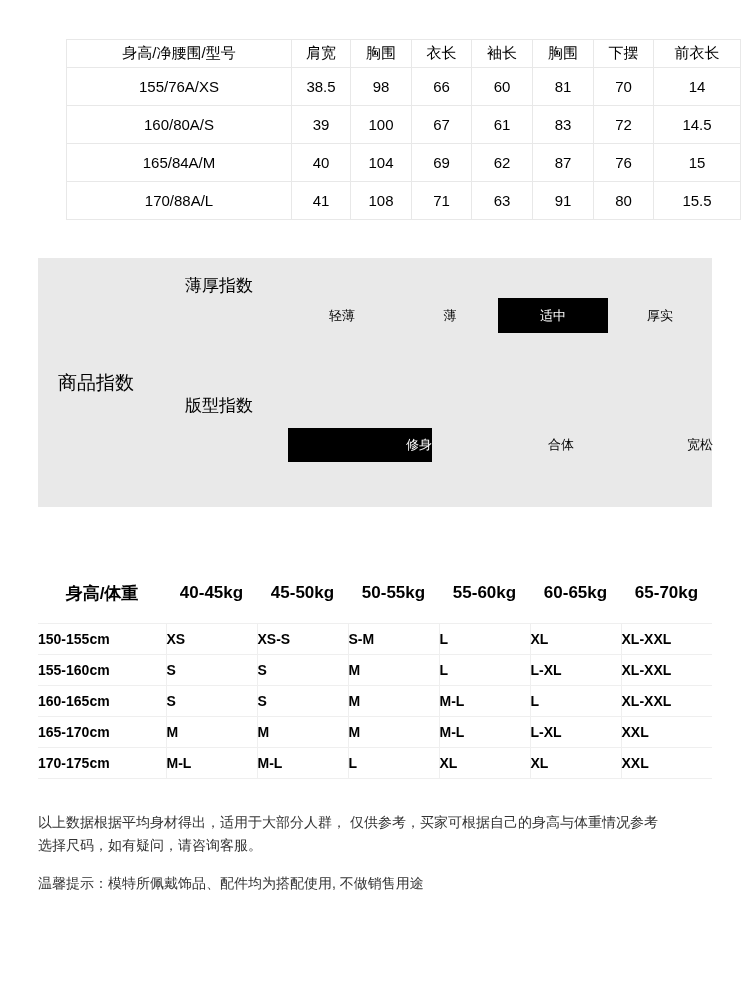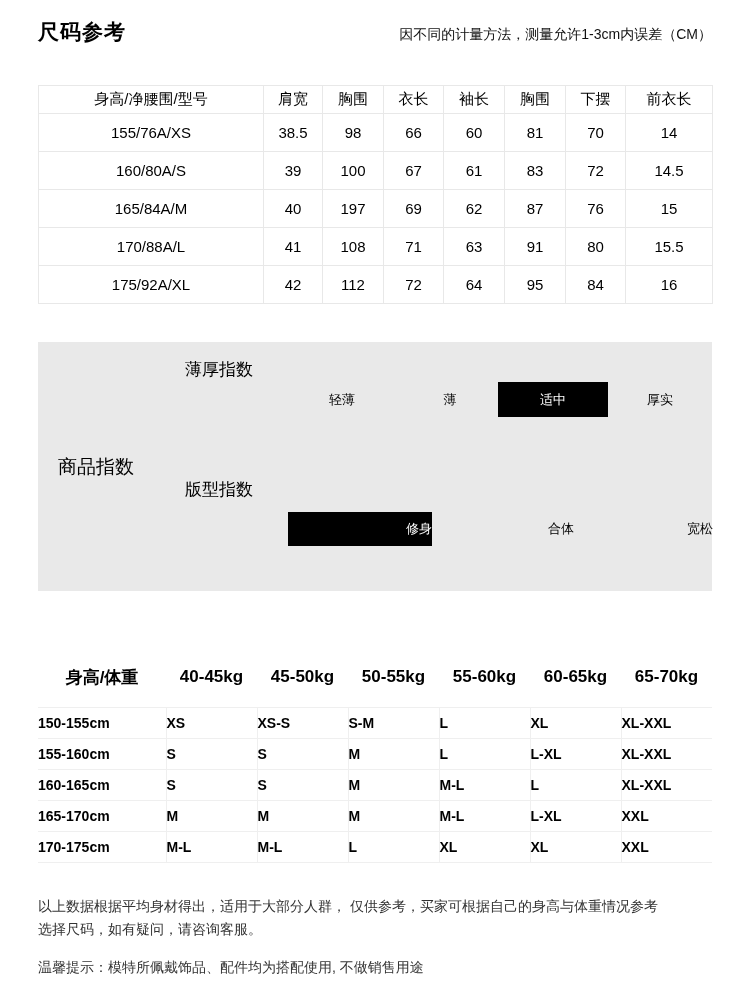--- a/index.html
+++ b/index.html
@@ -10,21 +10,21 @@
   }
   .page{padding:0 38px;}
 
   
   .top-row{display:flex;justify-content:space-between;align-items:flex-end;padding-top:16px;height:30px;}
   .page-title{font-size:21px;font-weight:bold;letter-spacing:1px;}
   .measure-note{font-size:14px;color:#111;padding-bottom:2px;}
 
   
   table{border-collapse:collapse;table-layout:fixed;}
-  .size-table{width:674px;margin-top:39px;}
+  .size-table{width:674px;margin-top:39px;margin-left:28px;}
   .size-table th,.size-table td{
     border:1px solid #e8e8e8;text-align:center;font-weight:normal;
     font-size:15px;color:#000;padding:0;overflow:hidden;white-space:nowrap;
   }
   .size-table thead th{height:27px;}
   .size-table tbody td{height:37px;}
 
   
   .index-panel{position:relative;width:674px;height:249px;margin-top:38px;background:#e9e9e9;}
   .section-label{position:absolute;left:20px;top:112px;font-size:19px;}
@@ -52,24 +52,20 @@
 
   
   .disclaimer{margin-top:32px;font-size:14px;color:#333;line-height:23px;}
   .warm-tip{margin-top:18px;font-size:14px;color:#333;}
 </style>
 </head>
 <body>
 
 <div class="page">
 
-  <div class="top-row">
-    <div class="page-title">尺码参考</div>
-    <div class="measure-note">因不同的计量方法，测量允许1-3cm内误差（CM）</div>
-  </div>
 
   <table class="size-table">
     <colgroup>
       <col style="width:225px">
         <col style="width:59px">
         <col style="width:61px">
         <col style="width:60px">
       <col style="width:61px">
         <col style="width:61px">
         <col style="width:60px">
@@ -104,47 +100,37 @@
           <td>100</td>
           <td>67</td>
           <td>61</td>
           <td>83</td>
           <td>72</td>
           <td>14.5</td>
         </tr>
         <tr>
           <td>165/84A/M</td>
           <td>40</td>
-          <td>197</td>
+          <td>104</td>
           <td>69</td>
           <td>62</td>
           <td>87</td>
           <td>76</td>
           <td>15</td>
         </tr>
         <tr>
           <td>170/88A/L</td>
           <td>41</td>
           <td>108</td>
           <td>71</td>
           <td>63</td>
           <td>91</td>
           <td>80</td>
           <td>15.5</td>
         </tr>
-        <tr>
-          <td>175/92A/XL</td>
-          <td>42</td>
-          <td>112</td>
-          <td>72</td>
-          <td>64</td>
-          <td>95</td>
-          <td>84</td>
-          <td>16</td>
-        </tr>
       </tbody>
     </table>
 
   <div class="index-panel" style="background: rgb(233, 233, 233);">
     <div class="section-label">商品指数</div>
 
     <div class="group-label g0">薄厚指数</div>
     <span class="chip row0" style="left:249px">轻薄</span>
     <span class="chip row0" style="left:357px">薄</span>
     <span class="chip row0 selected" style="left: 460px; background: rgb(0, 0, 0); color: rgb(255, 255, 255);">适中</span>

